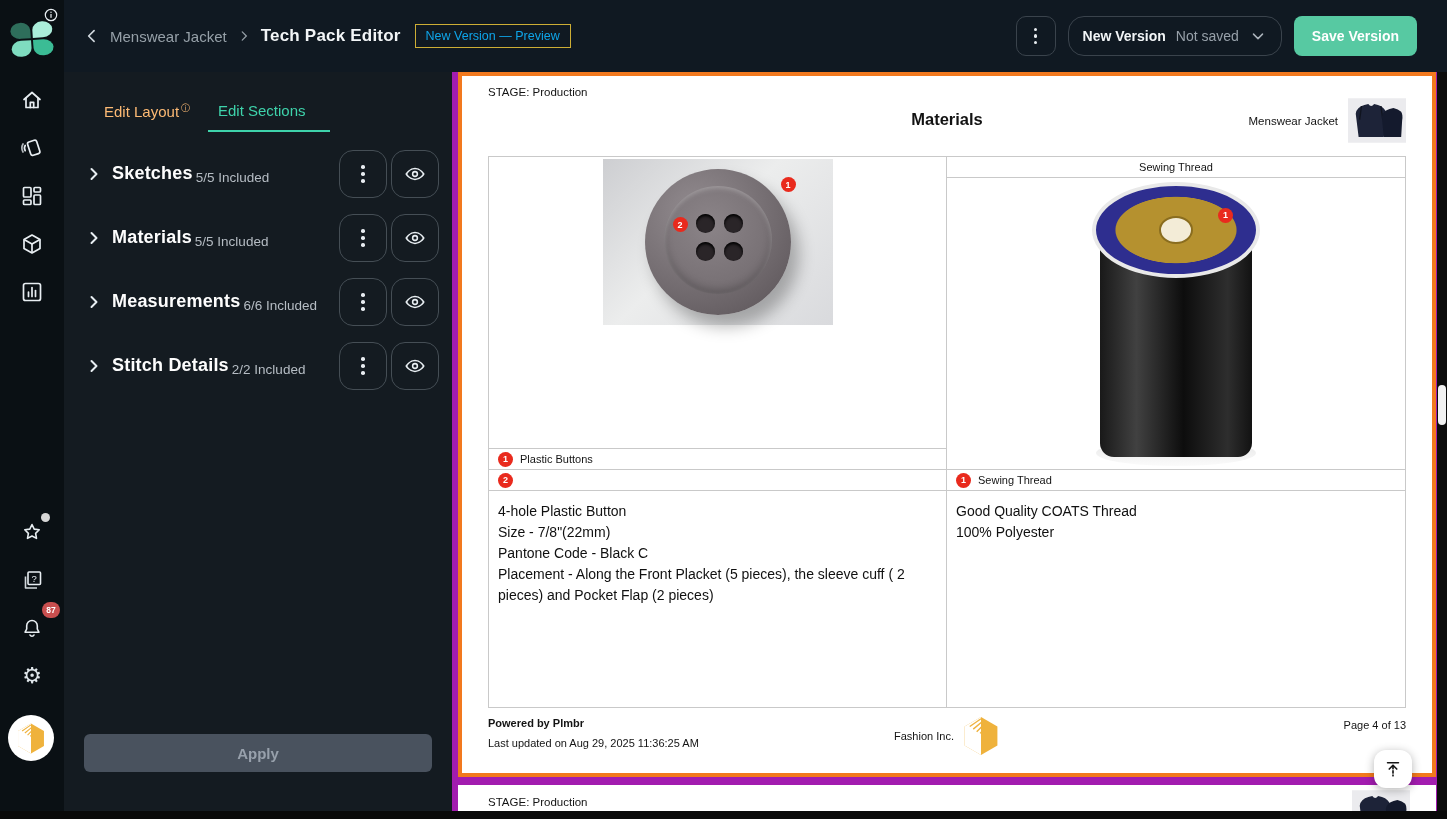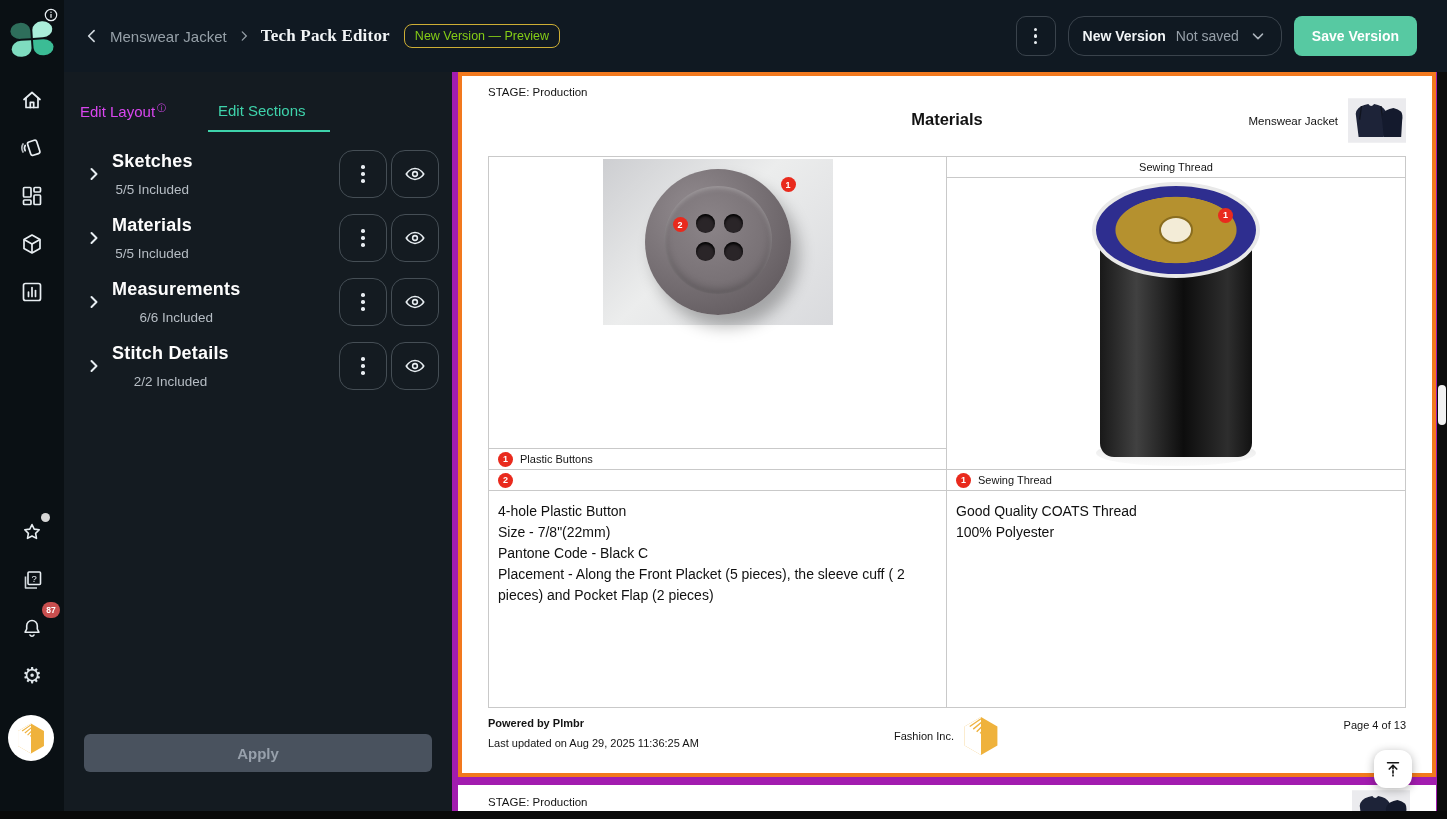--- a/index.html
+++ b/index.html
@@ -29,44 +29,44 @@
   .gear-glyph { font-size:22px; color:#dfe6ea; line-height:1; }
   .rail-avatar { position:absolute; left:8px; bottom:58px; width:46px; height:46px; border-radius:50%;
     background:#fff; display:flex; align-items:center; justify-content:center; cursor:pointer; }
 
   
   #topbar { position:absolute; left:64px; top:0; width:1383px; height:72px; background:#101922;
     display:flex; align-items:center; padding:0 30px 0 12px; }
   .back-btn { width:32px; height:32px; display:flex; align-items:center; justify-content:center; cursor:pointer; }
   .crumb-parent { color:#96a0a8; font-size:15px; margin-left:2px; cursor:pointer; }
   .crumb-sep { margin:0 10px; }
-  .crumb-current { color:#f2f5f7; font-size:17px; font-weight:700; letter-spacing:.2px;font-family:Liberation Serif, serif; }
-  .version-badge { margin-left:14px; border:1px solid #cdae35; color:#84cc16; font-size:12.5px;
-    padding:4px 10px; border-radius:8px; white-space:nowrap; }
+  .crumb-current { color:#f2f5f7; font-size:17px; font-weight:700; letter-spacing:.2px; }
+  .version-badge { margin-left:14px; border:1px solid #cdae35; color:#0ea5e9; font-size:12.5px;
+    padding:4px 10px; border-radius:0; white-space:nowrap; }
   .topbar-right { margin-left:auto; display:flex; align-items:center; gap:12px; }
   .kebab-btn { width:40px; height:40px; border:1px solid #3a434c; border-radius:10px;
     display:flex; flex-direction:column; align-items:center; justify-content:center; gap:3px; cursor:pointer; }
   .kdot { width:3.5px; height:3.5px; border-radius:50%; background:#e8edf1; }
   .version-select { height:40px; border:1px solid #3a434c; border-radius:16px; display:flex;
     align-items:center; gap:10px; padding:0 14px; cursor:pointer; }
   .vs-label { font-size:14px; font-weight:700; color:#f2f5f7; }
   .vs-status { font-size:14px; color:#97a0a9; }
   .save-btn { height:40px; background:#57c9a2; border:none; border-radius:8px; color:#fff;
     font-family:"Liberation Sans",sans-serif; font-size:14px; font-weight:700; padding:0 18px; cursor:pointer; }
 
   
   #sidebar { position:absolute; left:64px; top:72px; width:388px; height:747px; background:#141b21; }
   .tabs { position:relative; height:62px; }
-  .tab-layout { position:absolute; left:16px; top:30px; color:#d946ef; font-size:15px; cursor:pointer;text-align:center; }
+  .tab-layout { position:absolute; left:40px; top:30px; color:#fdba74; font-size:15px; cursor:pointer;text-align:center; }
   .tab-layout sup { font-size:9px; margin-left:2px; }
   .tab-sections { position:absolute; left:154px; top:30px; color:#3ed3ab; font-size:15px; cursor:pointer; }
   .tab-underline { position:absolute; left:144px; top:58px; width:122px; height:2px; background:#3ed3ab; }
   .section-row { position:relative; height:48px; margin:16px 13px 0 20px; display:flex; align-items:center; }
   .sec-chevron { width:20px; height:20px; margin-right:8px; cursor:pointer; flex:none; }
-  .sec-text { display:flex; flex-direction:column; gap:3px;text-align:center; }
+  .sec-text { display:flex; flex-direction:row; gap:3px;text-align:center; }
   .sec-title { font-size:18px; font-weight:700; color:#fdfdfd; letter-spacing:.2px; }
   .sec-count { font-size:13.5px; color:#b6bdc4;margin-top:7px; }
   .sec-actions { margin-left:auto; display:flex; gap:4px; }
   .sq-btn { width:48px; height:48px; border:1px solid #454e55; border-radius:14px; background:transparent;
     display:flex; flex-direction:column; align-items:center; justify-content:center; gap:3.5px; cursor:pointer; }
   .apply-btn { position:absolute; left:20px; bottom:47px; width:348px; height:38px; background:#49525e;
     border:none; border-radius:6px; color:#97a0ab; font-family:"Liberation Sans",sans-serif;
     font-size:15px; font-weight:700; cursor:not-allowed; }
 
   

